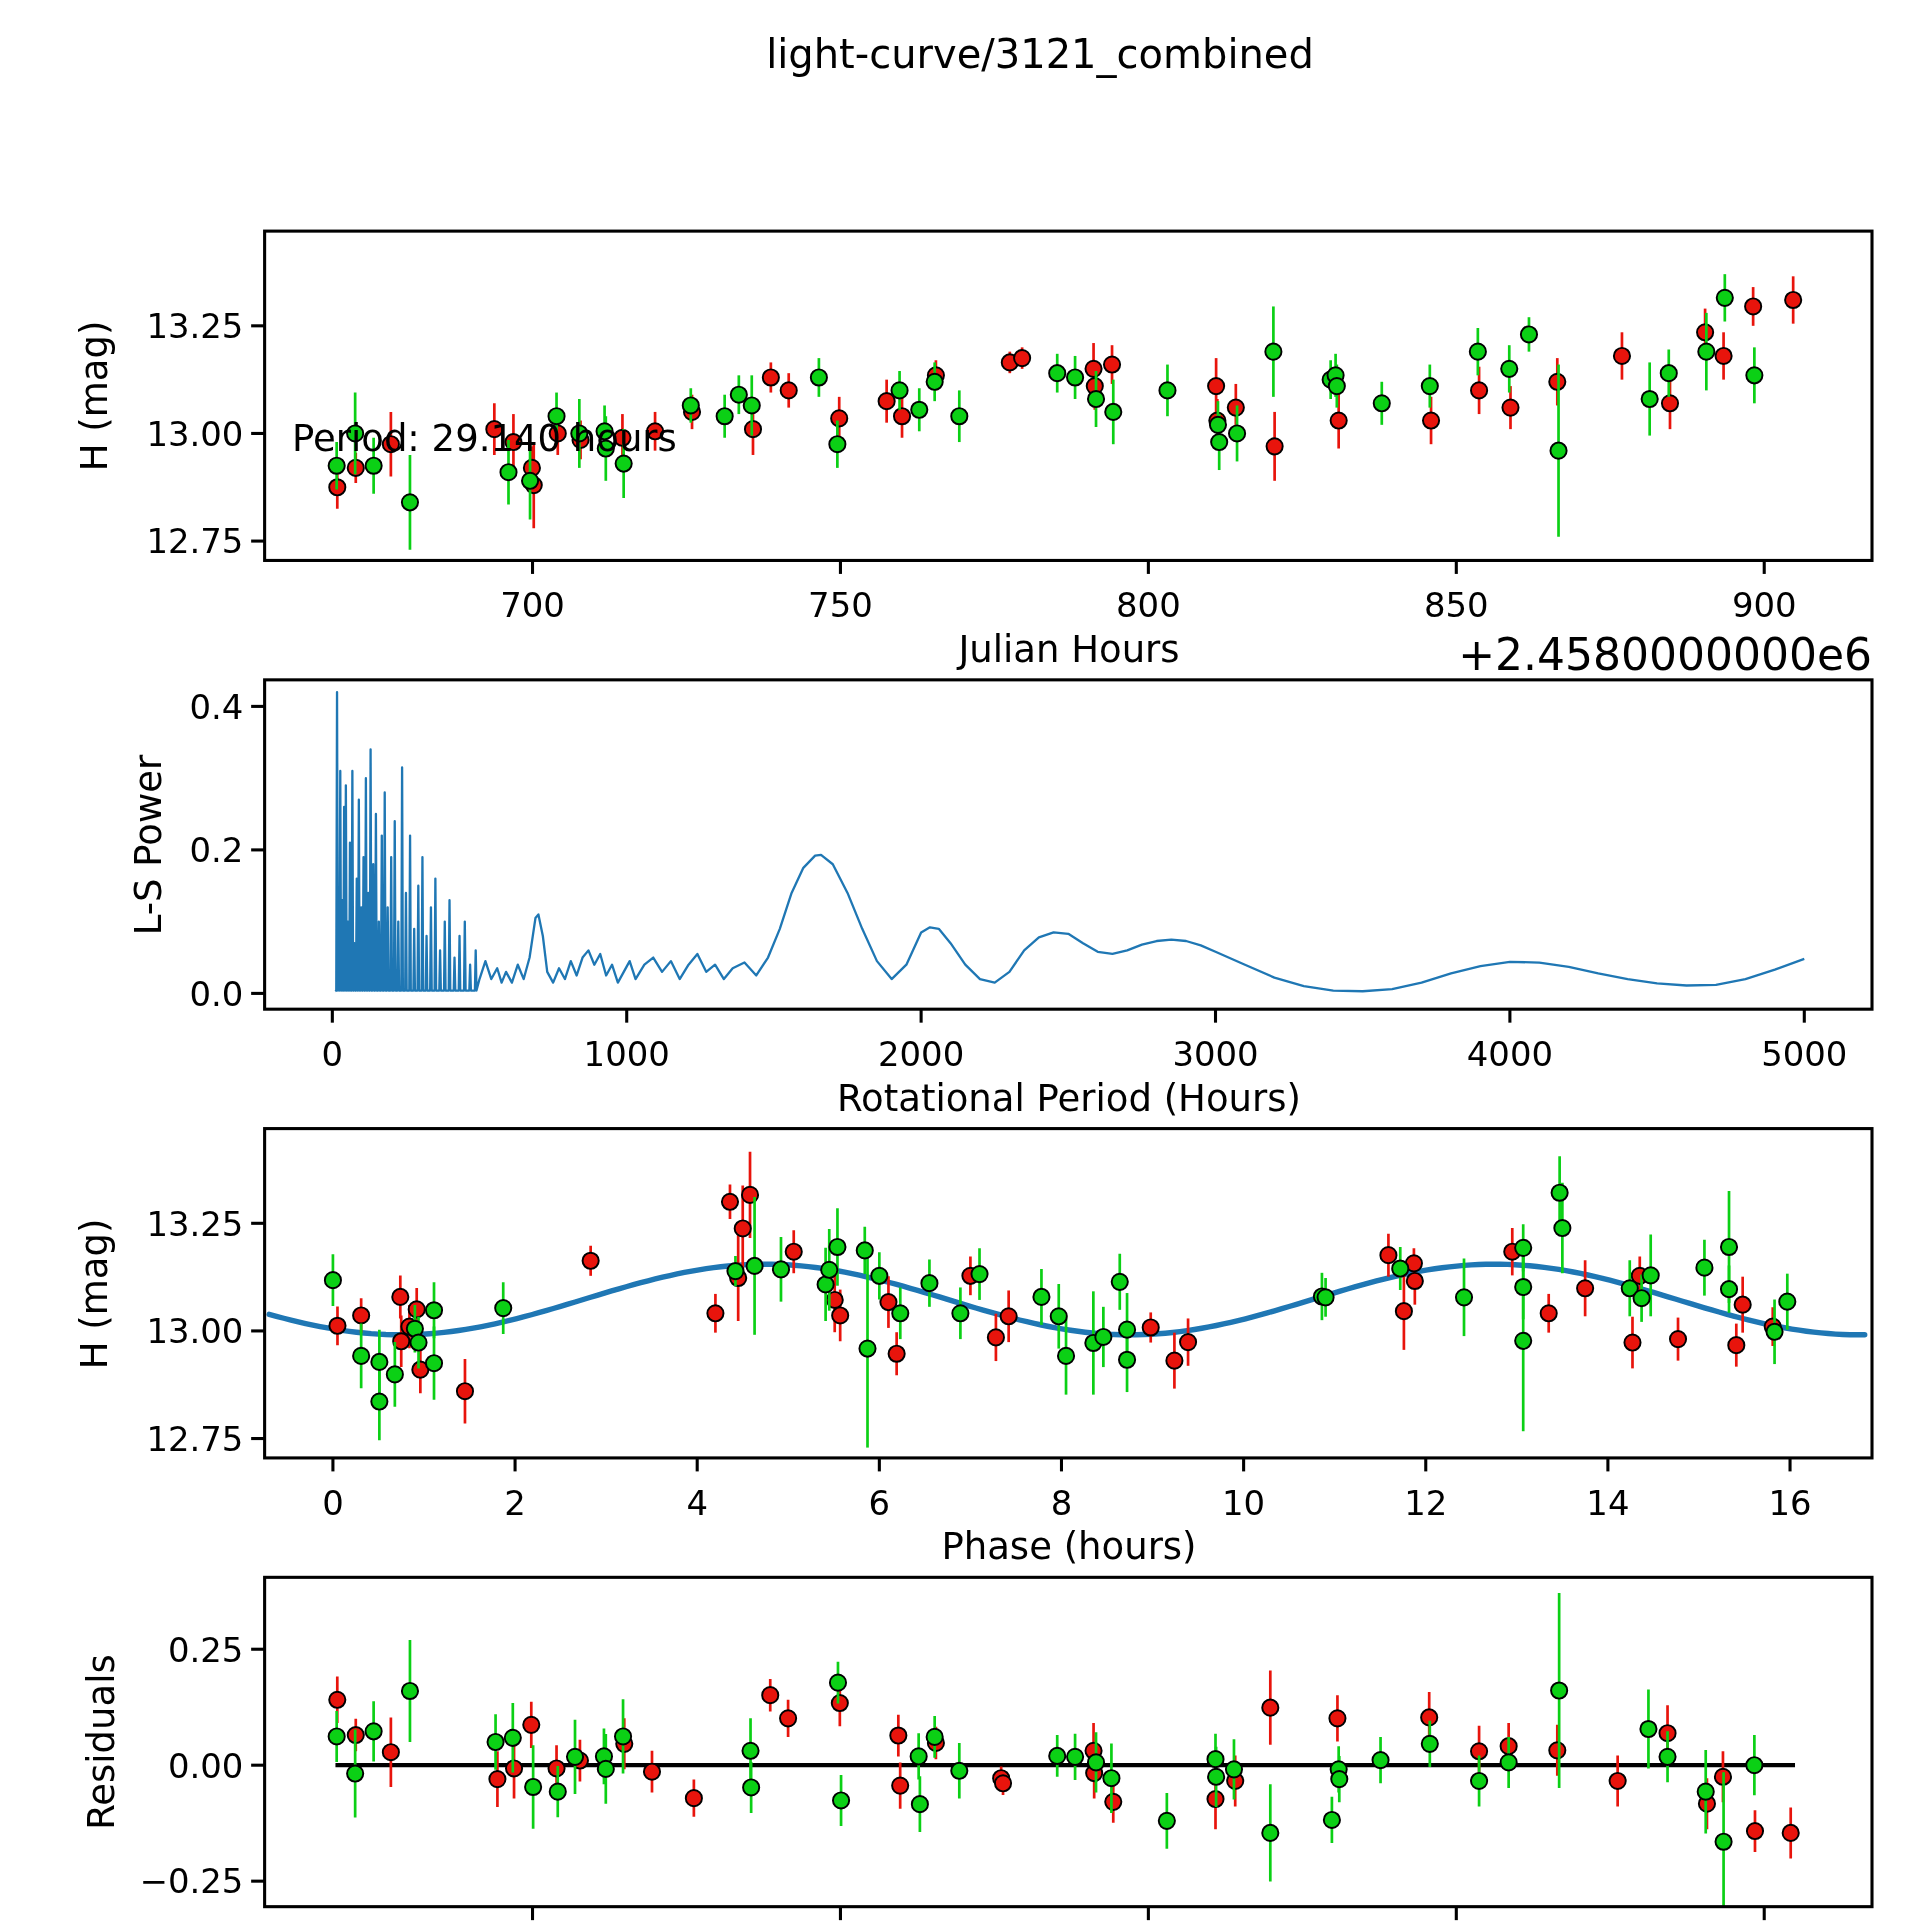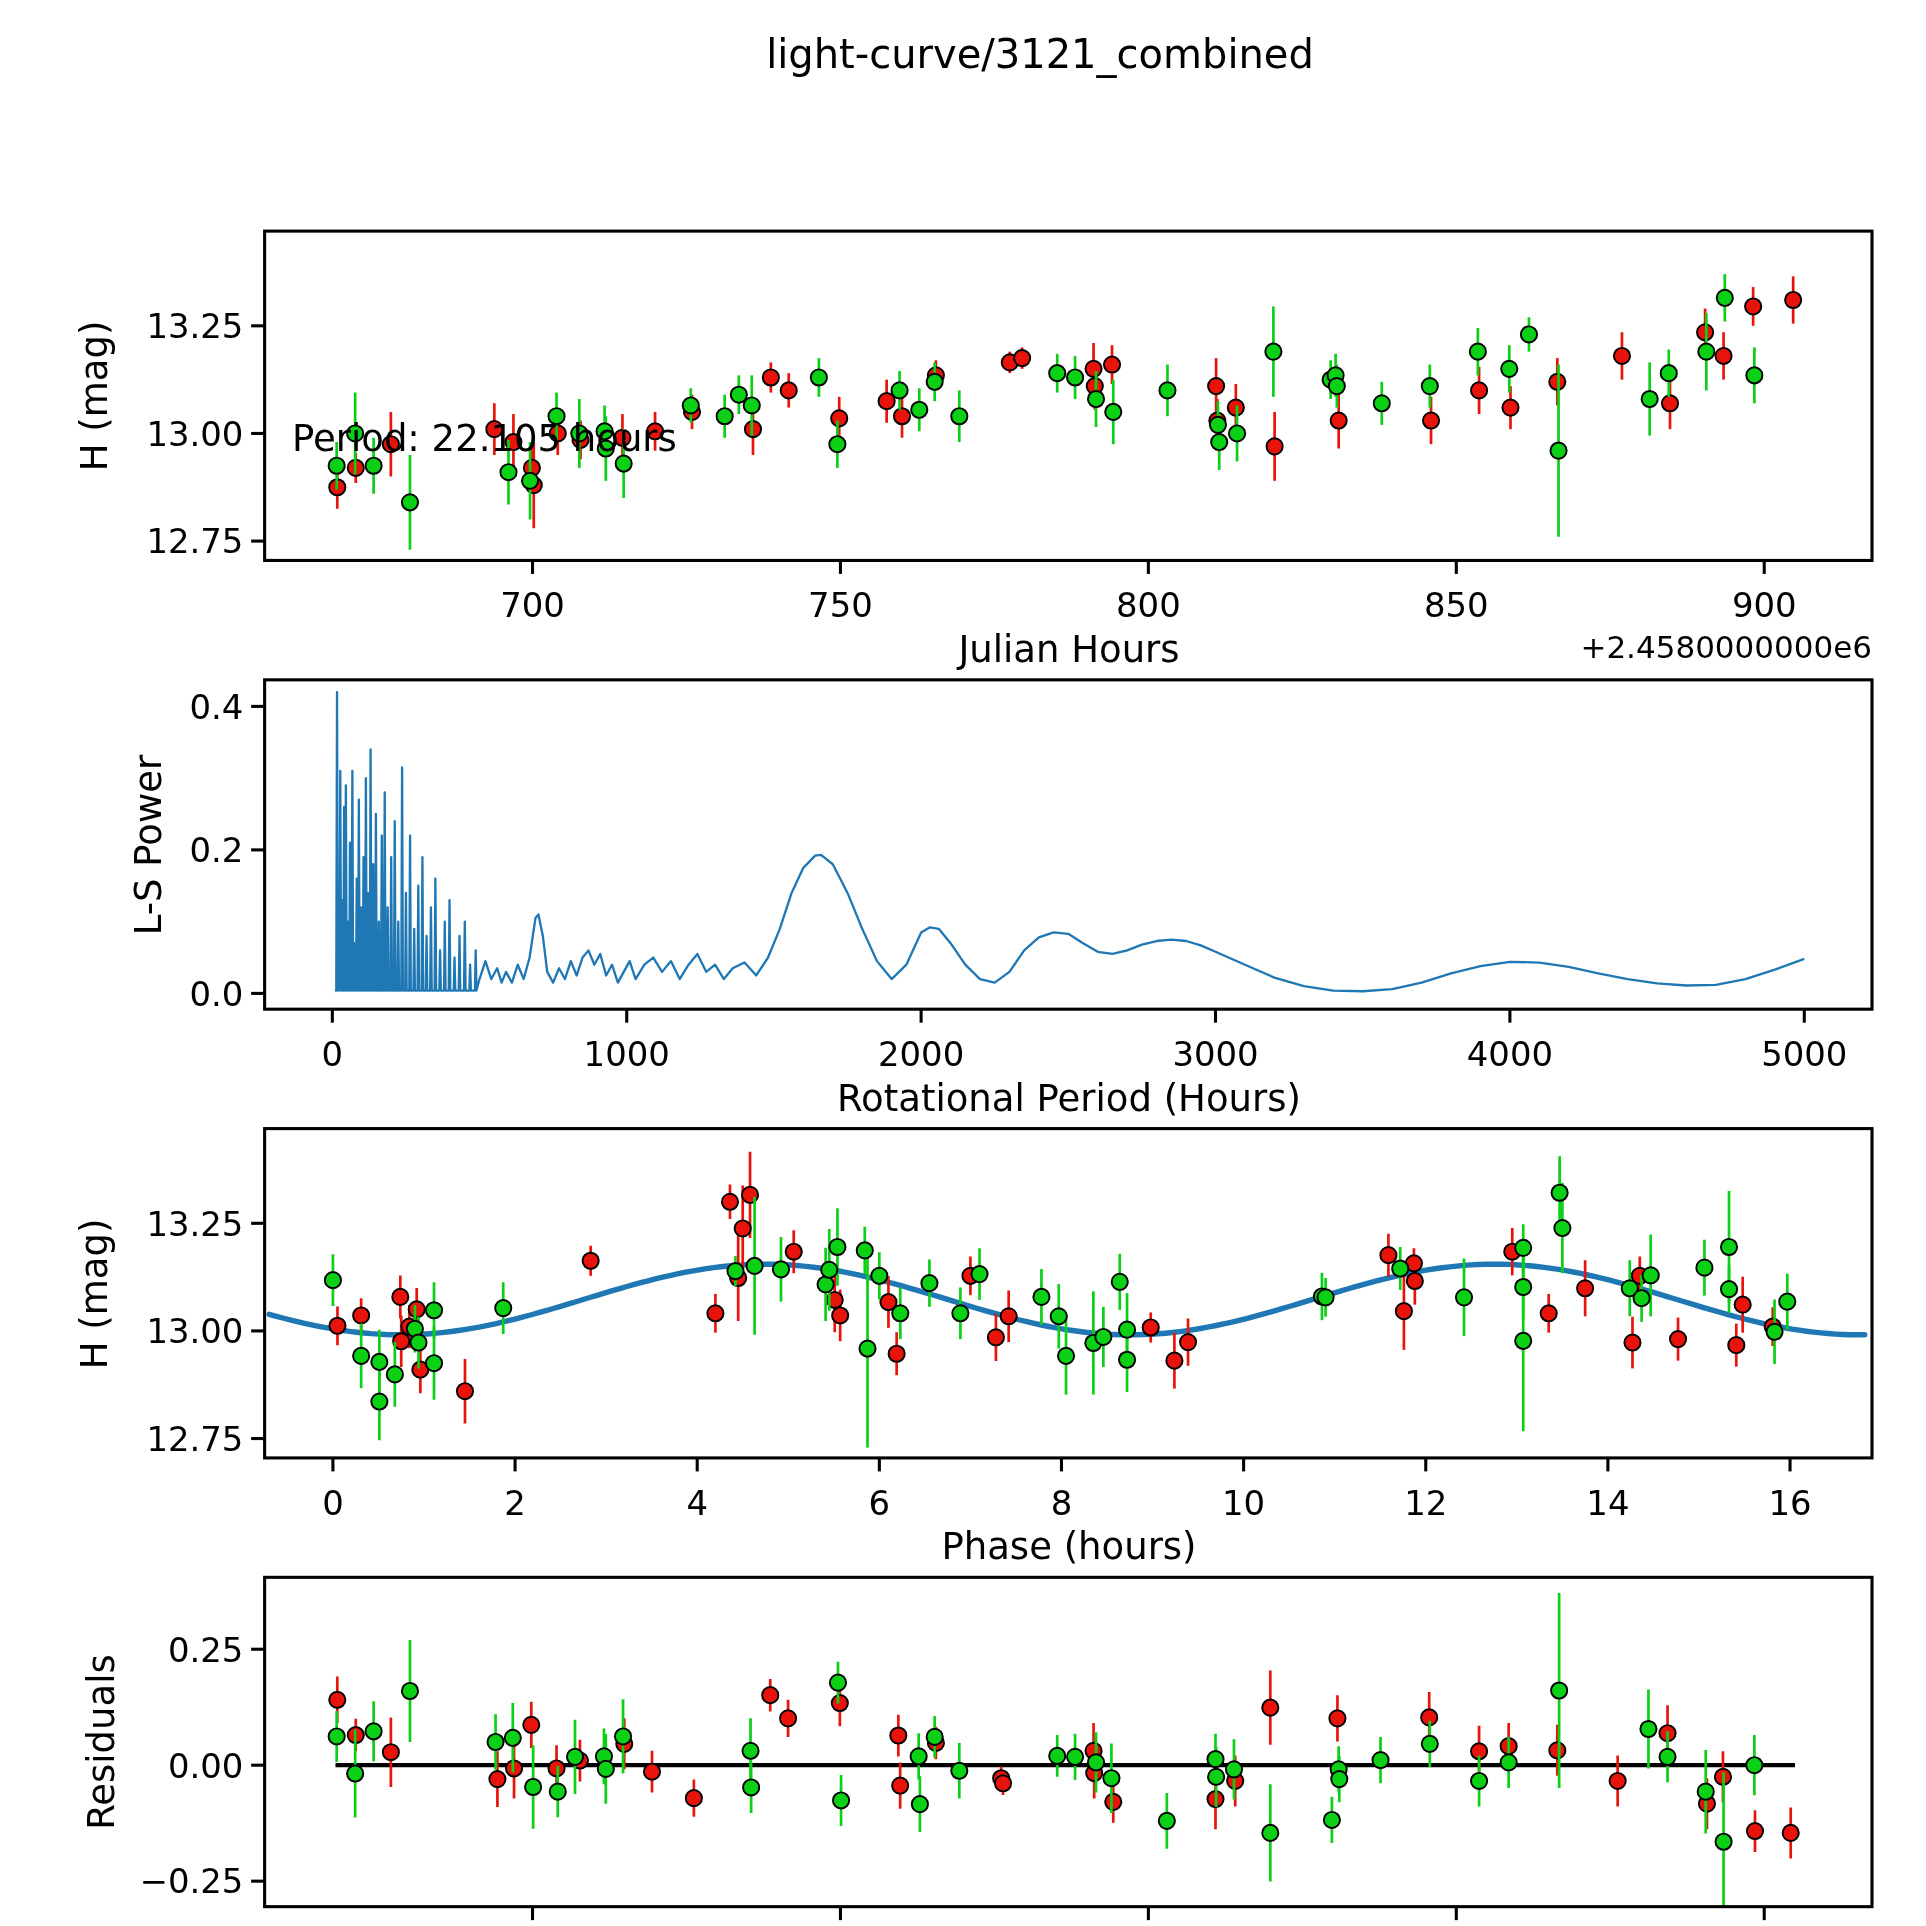--- a/index.html
+++ b/index.html
@@ -3,21 +3,21 @@
 <meta charset="utf-8">
 <style>
   html,body{margin:0;padding:0;background:#ffffff;}
   #fig{position:relative;width:2080px;height:2080px;background:#ffffff;
        font-family:"DejaVu Sans","Liberation Sans",sans-serif;color:#000;}
   #canvas{position:absolute;left:0;top:0;}
   .title{position:absolute;left:0;top:31px;width:2080px;text-align:center;
          font-size:40px;color:#000;}
   .annot{position:absolute;left:292px;top:417px;font-size:37px;color:#000;white-space:nowrap;}
   .xlabel{position:absolute;left:265px;width:1608px;text-align:center;font-size:37px;color:#000;}
-  .offset{position:absolute;right:208px;text-align:right;font-size:31px;color:#000;}
+  .offset{position:absolute;right:208px;text-align:right;font-size:44px;color:#000;}
   .ylabel{position:absolute;transform:translate(-50%,-50%) rotate(-90deg);
           font-size:37px;color:#000;white-space:nowrap;}
 </style>
 </head>
 <body>
 
 <div id="fig">
   <svg id="canvas" width="2080" height="2080" viewBox="0 0 5400 5400">
       <clipPath id="clip0">
         <rect x="687" y="600" width="4173" height="855"></rect>
@@ -641,21 +641,21 @@
         <line x1="687" y1="4883.767605633803" x2="652" y2="4883.767605633803" stroke="#000000" stroke-width="8"></line>
         <text x="632" y="4915.767605633803" text-anchor="end" font-size="88" fill="#000">−0.25</text>
         <line x1="687" y1="4582.711267605634" x2="652" y2="4582.711267605634" stroke="#000000" stroke-width="8"></line>
         <text x="632" y="4614.711267605634" text-anchor="end" font-size="88" fill="#000">0.00</text>
         <line x1="687" y1="4281.654929577465" x2="652" y2="4281.654929577465" stroke="#000000" stroke-width="8"></line>
         <text x="632" y="4313.654929577465" text-anchor="end" font-size="88" fill="#000">0.25</text>
       </g>
     </svg>
 
   <div class="title">light-curve/3121_combined</div>
-  <div class="annot">Period: 22.105 hours</div>
+  <div class="annot">Period: 29.140 hours</div>
 
   <div class="ylabel" style="left:94px;top:396px;">H (mag)</div>
   <div class="ylabel" style="left:148px;top:845px;">L-S Power</div>
   <div class="ylabel" style="left:94px;top:1294px;">H (mag)</div>
   <div class="ylabel" style="left:101px;top:1742px;">Residuals</div>
 
   <div class="xlabel" style="top:628px;">Julian Hours</div>
   <div class="offset" style="top:629px;">+2.4580000000e6</div>
   <div class="xlabel" style="top:1077px;">Rotational Period (Hours)</div>
   <div class="xlabel" style="top:1525px;">Phase (hours)</div>

